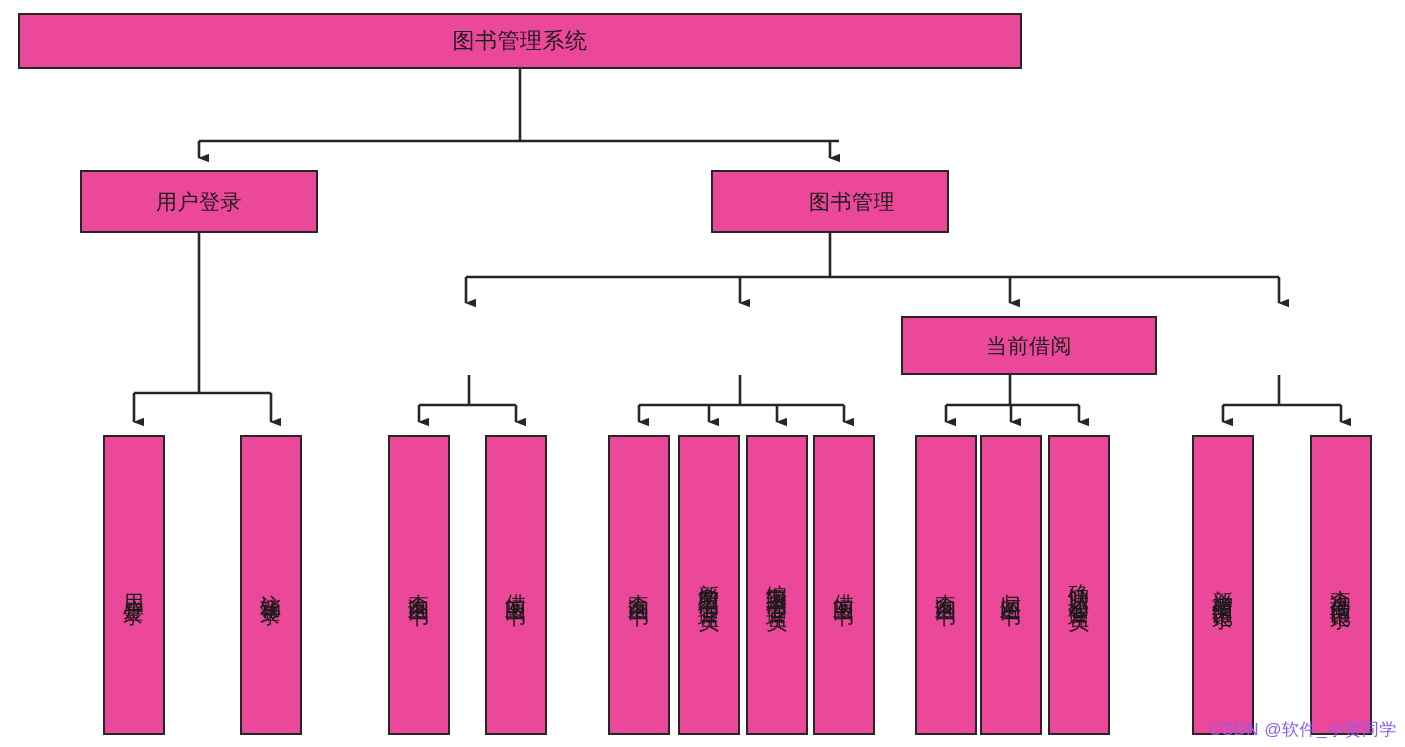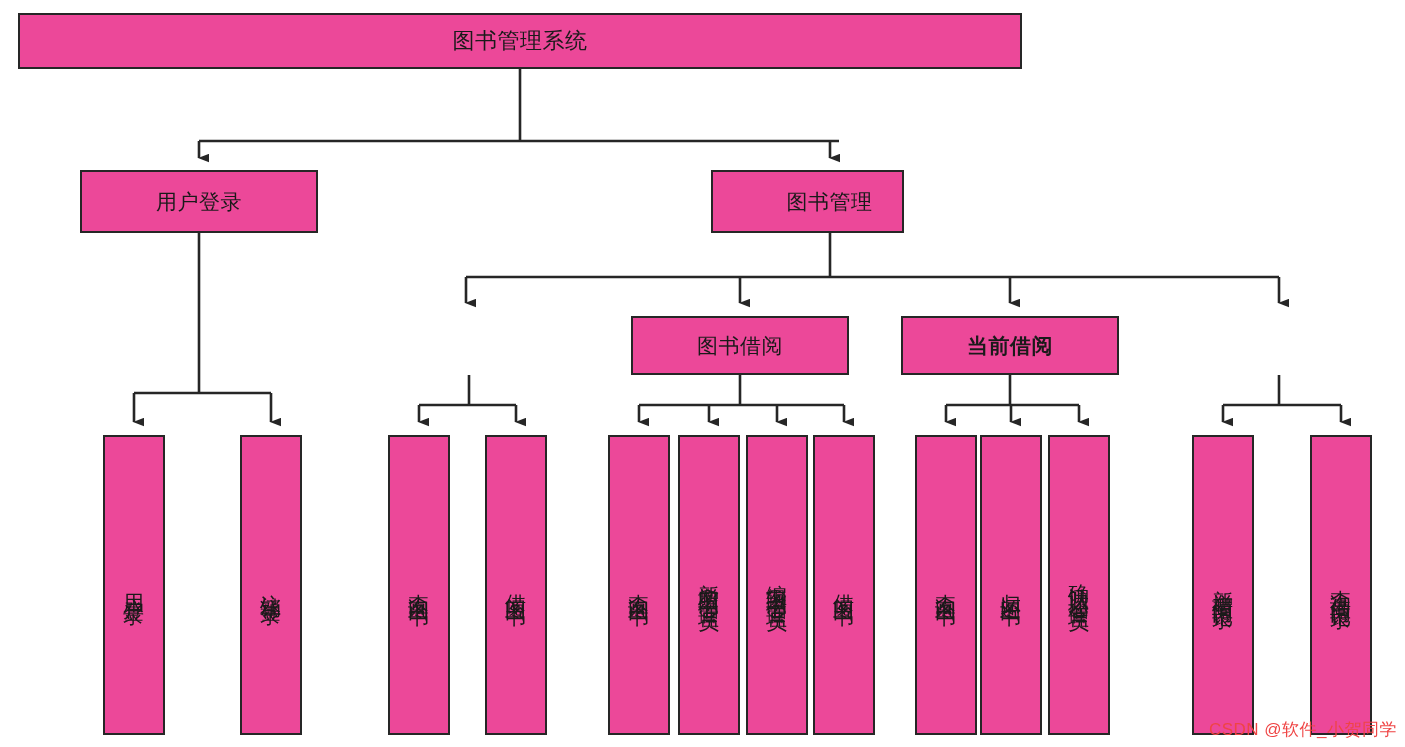--- a/index.html
+++ b/index.html
@@ -57,21 +57,21 @@
     font-size: 21px;
     letter-spacing: 4px;
     line-height: 1;
     white-space: nowrap;
   }
   .watermark {
     position: absolute;
     right: 8px;
     bottom: 6px;
     font-size: 17px;
-    color: #ef4444;
+    color: #8b5cf6;
     letter-spacing: 0.5px;
     white-space: nowrap;
     margin-left: 16px;
   }
 </style>
 </head>
 <body>
 
 <div id="canvas">
 
@@ -125,28 +125,25 @@
     </g>
   </svg>
 
   <div class="node root horiz" style="left:18px; top:13px; width:1004px; height:56px;">
     <span class="label">图书管理系统</span>
   </div>
 
   <div class="node horiz" style="left:80px; top:170px; width:238px; height:63px;">
     <span class="label">用户登录</span>
   </div>
-  <div class="node horiz" style="left:711px; top:170px; width:193px; height:63px;padding-left:44px;">
+  <div class="node horiz" style="left:711px; top:170px; width:238px; height:63px;padding-left:44px;">
     <span class="label">图书管理</span>
   </div>
 
-  <div class="node horiz" style="left:631px; top:316px; width:218px; height:59px;">
-    <span class="label">图书借阅</span>
-  </div>
-  <div class="node horiz" style="left:901px; top:316px; width:218px; height:59px;font-weight:bold;">
+  <div class="node horiz" style="left:901px; top:316px; width:256px; height:59px;">
     <span class="label">当前借阅</span>
   </div>
 
   <div class="node vert" style="left:103px; top:435px; width:62px; height:300px;">
     <span class="label">用户登录</span>
   </div>
   <div class="node vert" style="left:240px; top:435px; width:62px; height:300px;">
     <span class="label">注销登录</span>
   </div>
 

